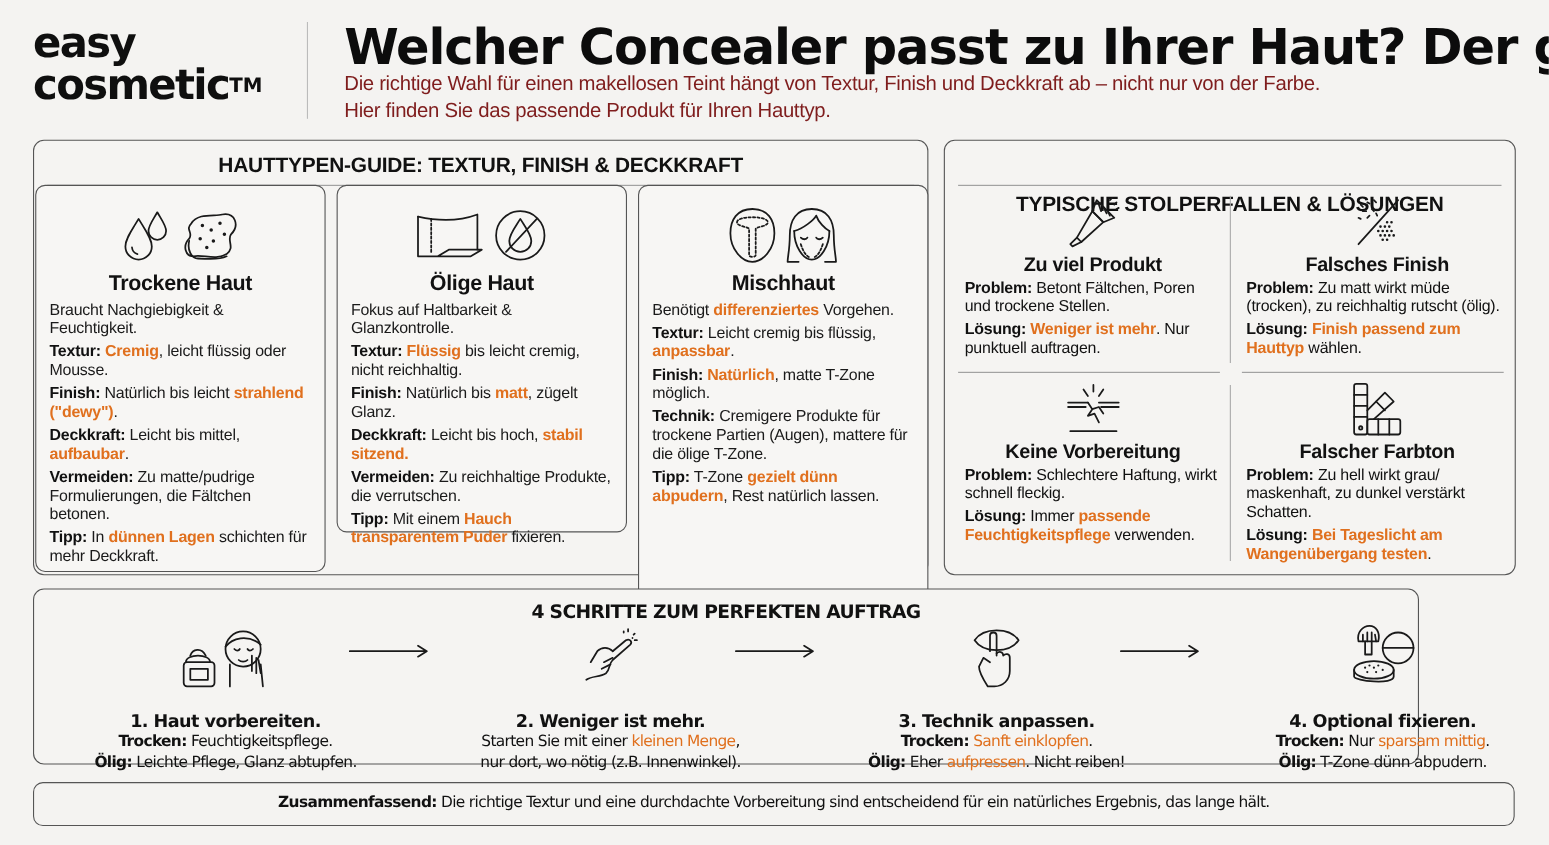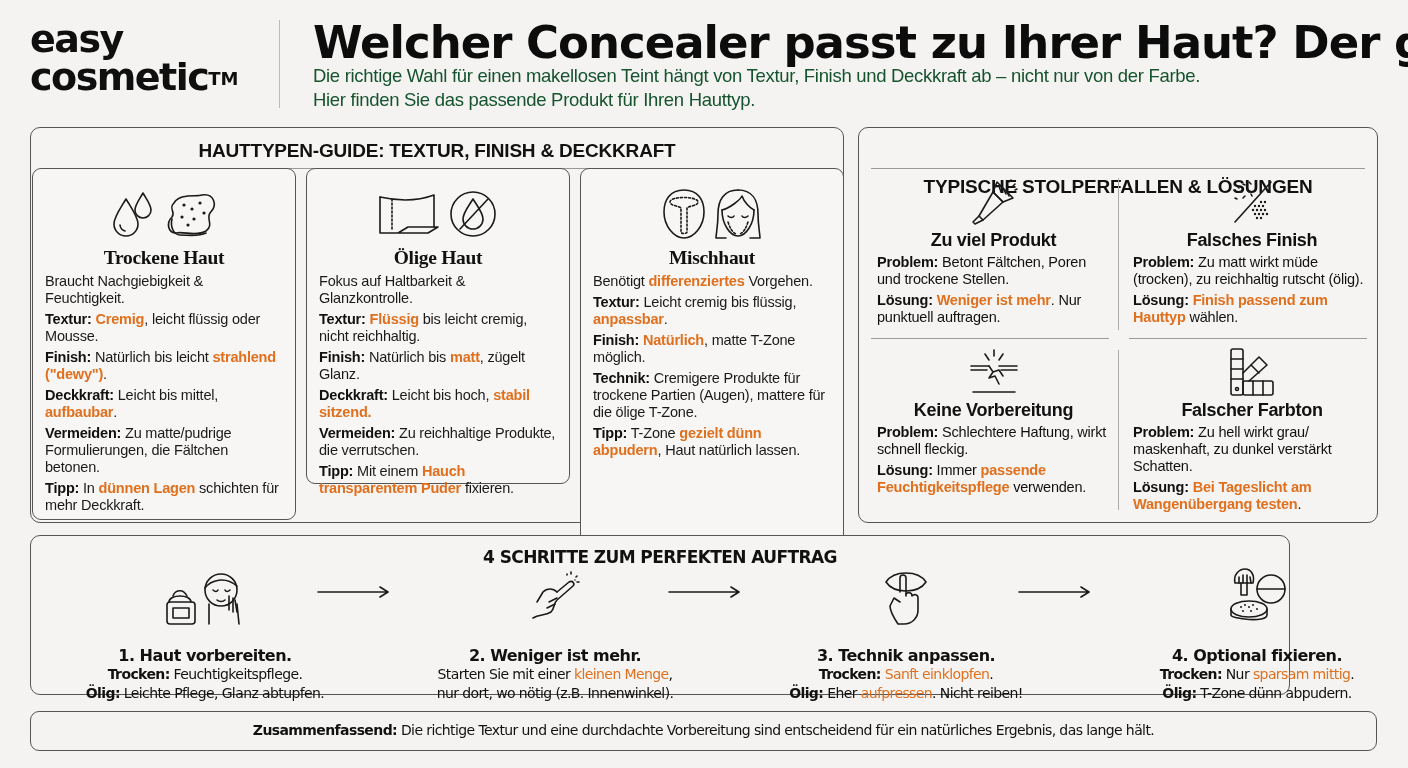--- a/index.html
+++ b/index.html
@@ -3,29 +3,29 @@
 <meta charset="utf-8">
 <style>
   * { box-sizing: border-box; margin: 0; padding: 0; }
   html, body { width: 1408px; height: 768px; overflow: hidden; }
   body { background: #f4f3f1; font-family: "Liberation Sans", sans-serif; color: #111; position: relative; }
 
   .logo { position: absolute; left: 30px; top: 20px; width: 240px; font-family: "DejaVu Sans", sans-serif; font-weight: bold; font-size: 38px; line-height: 38px; letter-spacing: -1.5px; color: #0f0f0f; }
   .logo sup { font-size: 18px; vertical-align: top; position: relative; top: 2px; letter-spacing: 0; }
   .header-divider { position: absolute; left: 279px; top: 20px; width: 1px; height: 88px; background: #bbb; }
   .header-title { position: absolute; left: 313px; top: 16px; font-family: "DejaVu Sans", sans-serif; font-weight: bold; font-size: 45px; letter-spacing: -1px; color: #0c0c0c; white-space: nowrap; }
-  .header-sub { position: absolute; left: 313px; top: 64px; font-size: 18.5px; line-height: 24px; color: #14532d; letter-spacing: -0.3px; }
+  .header-sub { position: absolute; left: 313px; top: 64px; font-size: 18.5px; line-height: 24px; color: #7f1d1d; letter-spacing: -0.3px; }
 
   .box { position: absolute; border: 1.5px solid #555; border-radius: 10px; background: #f5f4f2; }
   .box-title { position: absolute; left: 0; right: 0; text-align: center; font-weight: bold; font-size: 19px; color: #111; letter-spacing: -0.2px; }
   .hr { position: absolute; height: 1px; background: #999; }
 
   .card { position: absolute; border: 1.5px solid #555; border-radius: 9px; background: #f7f6f4; padding: 0 12px; }
   .card .icons { height: 58px; margin-top: 16px; display: flex; justify-content: center; gap: 8px; align-items: center; }
-  .card h3 { text-align: center; font-size: 19.5px; font-weight: bold; margin: 4px 0 4px; letter-spacing: -0.3px; font-family: Liberation Serif, serif; }
+  .card h3 { text-align: center; font-size: 19.5px; font-weight: bold; margin: 4px 0 4px; letter-spacing: -0.3px; }
   .card p { font-size: 14.5px; line-height: 17px; margin-bottom: 4px; letter-spacing: -0.2px; color: #1a1a1a; }
   .card p b { color: #111; }
   .hl { color: #e0701e; font-weight: bold; }
 
   .pit { position: absolute; padding: 0 6px; }
   .pit .picon { height: 52px; display: flex; justify-content: center; align-items: center; }
   .pit h4 { text-align: center; font-size: 18px; font-weight: bold; margin: 2px 0 3px; letter-spacing: -0.3px; }
   .pit p { font-size: 14.5px; line-height: 17px; margin-bottom: 4px; letter-spacing: -0.2px; }
   .vdiv { position: absolute; width: 1px; background: #aaa; }
 
@@ -122,21 +122,21 @@
           <path d="M28 28 C29 30 32 30 34 28"></path>
           <path d="M14 34 C16 40 18 44 22 46" stroke-dasharray="2 2"></path>
           <path d="M34 34 C32 40 30 44 26 46" stroke-dasharray="2 2"></path>
         </svg>
     </div>
     <h3>Mischhaut</h3>
     <p><span>Benötigt </span><span class="hl">differenziertes</span><span> Vorgehen.</span></p>
     <p><b>Textur:</b><span> Leicht cremig bis flüssig, </span><span class="hl">anpassbar</span><span>.</span></p>
     <p><b>Finish:</b> <span class="hl">Natürlich</span><span>, matte T-Zone möglich.</span></p>
     <p><b>Technik:</b><span> Cremigere Produkte für trockene Partien (Augen), mattere für die ölige T-Zone.</span></p>
-    <p><b>Tipp:</b><span> T-Zone </span><span class="hl">gezielt dünn abpudern</span><span>, Haut natürlich lassen.</span></p>
+    <p><b>Tipp:</b><span> T-Zone </span><span class="hl">gezielt dünn abpudern</span><span>, Rest natürlich lassen.</span></p>
   </div>
 </section>
 
 <section class="box" style="left:858px;top:127px;width:520px;height:396px;">
   <div class="box-title" style="top:12px;margin-top:36px;">TYPISCHE STOLPERFALLEN &amp; LÖSUNGEN</div>
   <div class="hr" style="left:12px;right:12px;top:40px;"></div>
   <div class="vdiv" style="left:259px;top:50px;height:152px;"></div>
   <div class="hr" style="left:12px;width:238px;top:210px;"></div>
   <div class="hr" style="left:270px;width:238px;top:210px;"></div>
   <div class="vdiv" style="left:259px;top:222px;height:160px;"></div>

